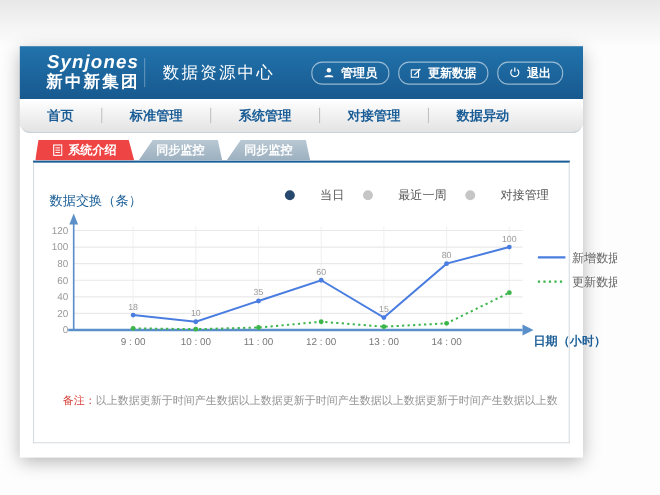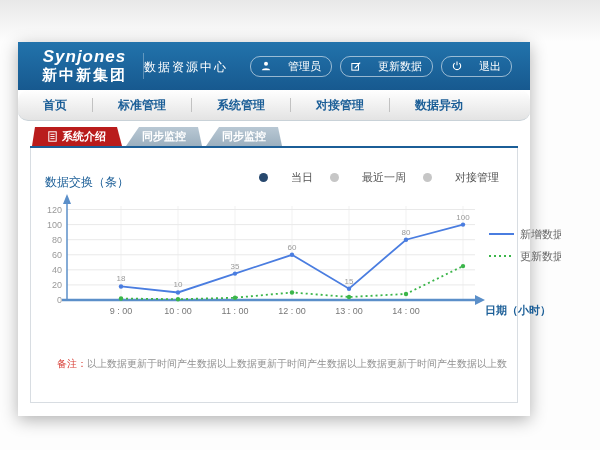--- a/index.html
+++ b/index.html
@@ -11,39 +11,39 @@
     background:linear-gradient(#e8e8e8,#fdfdfd); }
   .card { position:absolute; left:18px; top:42px; width:512px; height:374px;
     background:#fff; box-shadow:0 4px 16px rgba(0,0,0,.30); }
 
   
   .header { height:48px; background:linear-gradient(#2273ac,#17598f);
     display:flex; align-items:center; color:#fff; padding:0 10px; box-sizing:border-box; }
   .logo { text-align:center; margin-left:14px; line-height:1.1; }
   .logo-main { font-style:italic; font-weight:bold; font-size:17px; letter-spacing:1px; }
   .logo-sub { font-size:15px; font-weight:bold; letter-spacing:2px; }
-  .app-title { font-size:12px; margin-left:16px; 
+  .app-title { font-size:15px; margin-left:4px; padding-left:16px;
     border-left:1px solid rgba(255,255,255,.30); height:26px; line-height:28px; letter-spacing:2px; }
   .header-right { margin-left:auto; display:flex; gap:8px; margin-right:8px; }
-  .pill { display:flex; align-items:center; gap:17px; border:1px solid rgba(255,255,255,.55);
-    border-radius:10px; padding:2px 10px; font-size:11px; cursor:pointer; white-space:nowrap; }
+  .pill { display:flex; align-items:center; gap:6px; border:1px solid rgba(255,255,255,.55);
+    border-radius:10px; padding:2px 10px; font-size:11px; cursor:pointer; white-space:nowrap;font-weight:bold; }
   .pill svg { width:10px; height:10px; display:block; }
 
   
   .nav { height:30px; background:linear-gradient(#ffffff,#e3e3e3);
     border-bottom:1px solid #c9d2d8; display:flex; align-items:center;border-radius:10px; }
   .nav-item { font-size:12px; font-weight:bold; color:#1b5e97; padding:0 25px; cursor:pointer; }
   .nav-sep { width:1px; height:14px; background:#c2c2c2; }
 
   
   .content { padding:6px 12px 0; }
   .tabs { display:flex; height:19px; margin-left:2px; }
   .tab { font-size:11px; font-weight:bold; color:#fff; display:flex; align-items:center;
     gap:5px; padding:0 16px; cursor:pointer; }
-  .tab.active { background:#b91c1c; clip-path:polygon(3px 0, calc(100% - 5px) 0, 100% 100%, 0 100%); }
+  .tab.active { background:#ef4444; clip-path:polygon(3px 0, calc(100% - 5px) 0, 100% 100%, 0 100%); }
   .tab.inactive { background:linear-gradient(#b9c8d4,#9cb0bf); margin-left:4px;
     clip-path:polygon(13px 0, calc(100% - 4px) 0, 100% 100%, 0 100%); }
   .tab-rule { height:2px; background:#1b5e97; }
   .tab svg { width:9px; height:11px; display:block; }
 
   
   .panel { border:1px solid #d8dde2; border-top:none; height:254px; position:relative;
     background:#fff; }
   .filter-row { position:absolute; top:10px; right:18px; display:flex; gap:17px; align-items:center; }
   .radio { display:flex; align-items:center; gap:23px; font-size:11px; color:#555; cursor:pointer;margin-top:12px; }

